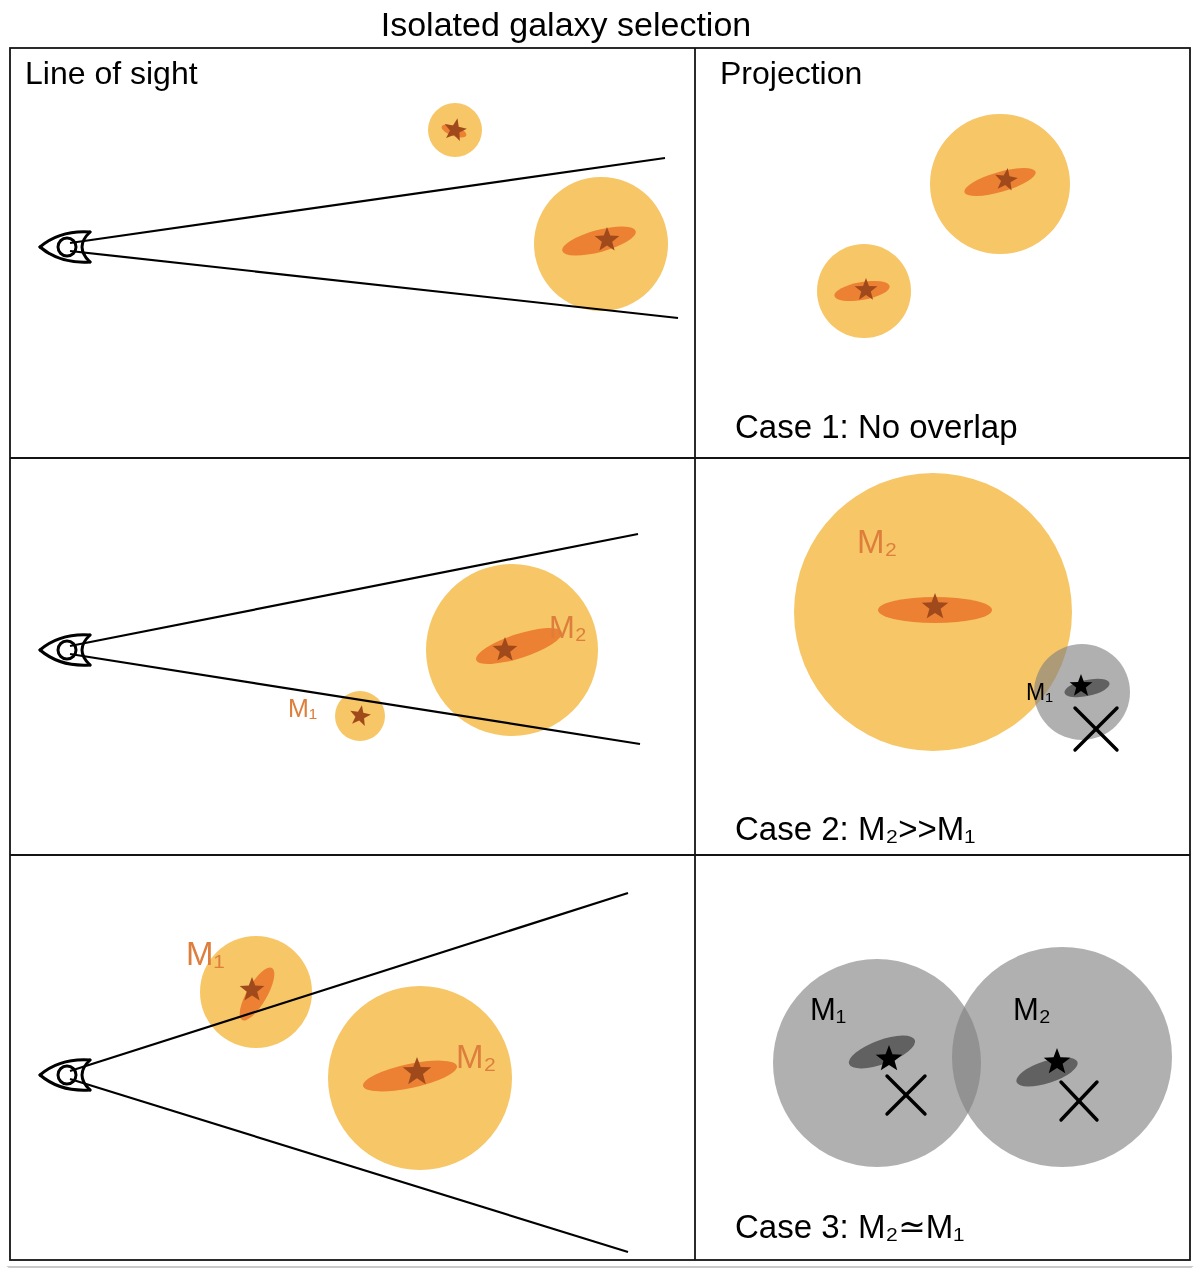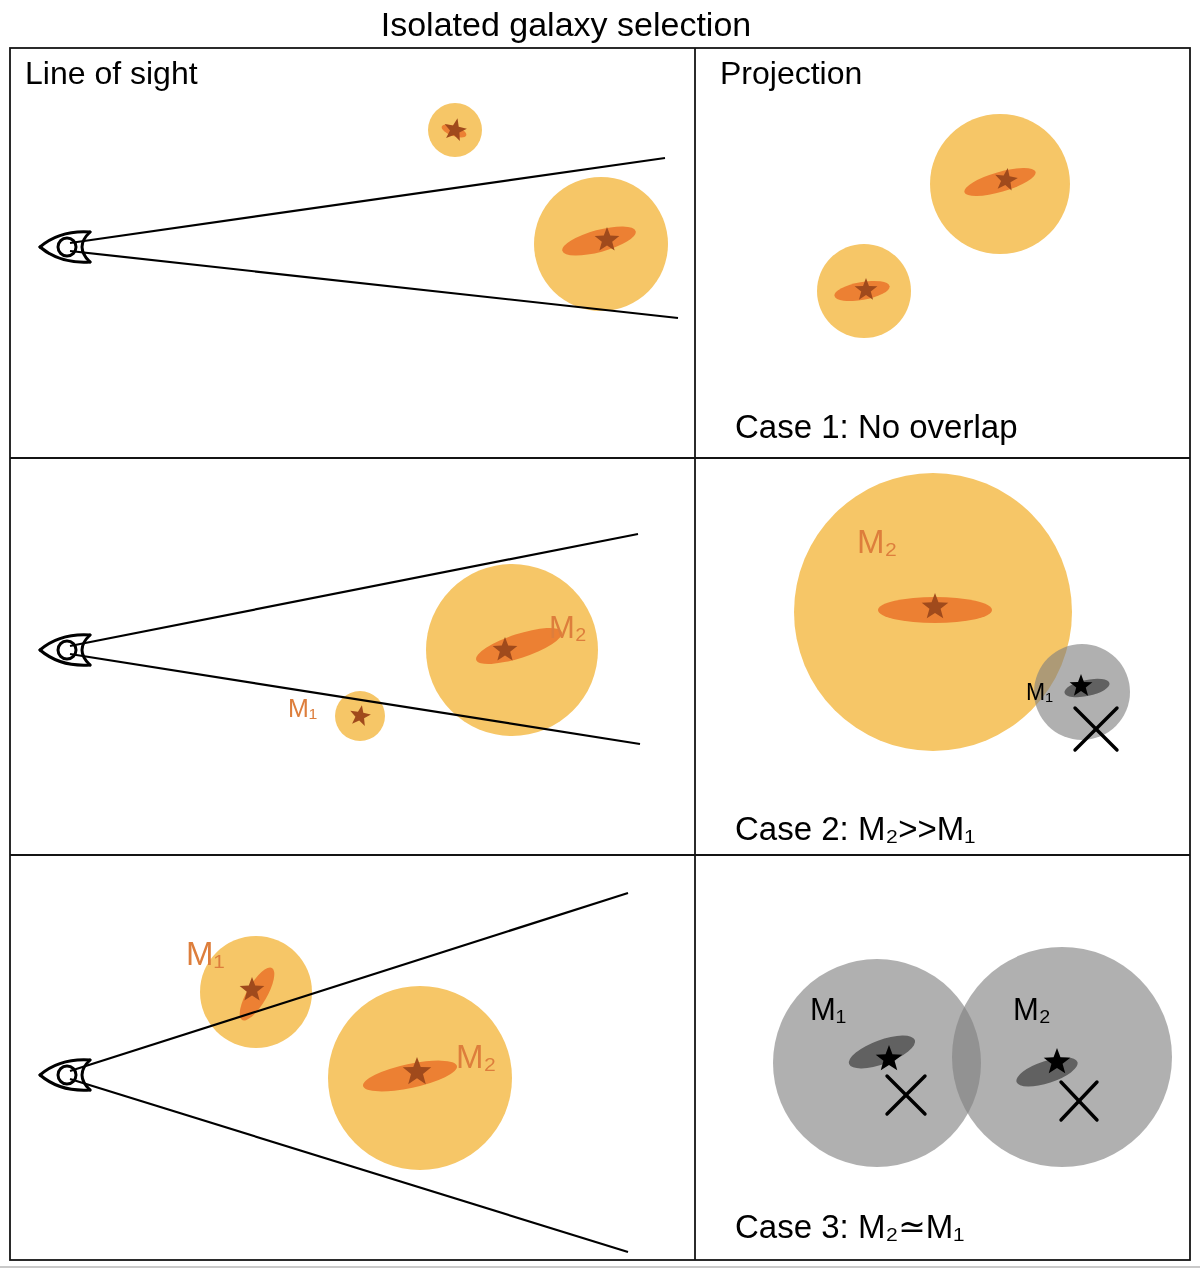--- a/index.html
+++ b/index.html
@@ -1,16 +1,16 @@
 <!DOCTYPE html>
 <html style="--halo-orange: #F6C667; --disk-orange: #EC8033; --star-orange: #A04A1C; --label-orange: #DD7E3C; --halo-gray: #808080; --disk-gray: #4A4A4A; --line-black: #000000;"><head>
 <meta charset="utf-8">
 <style>
   html, body { margin: 0; padding: 0; background: #ffffff; }
-  .stage { position: relative; width: 1200px; height: 1273px; background: #fff; overflow: hidden; }
+  .stage { position: relative; width: 1200px; height: 1273px; background: #fff; overflow: hidden; border-radius: 23px; }
   svg text { font-family: "Liberation Sans", "DejaVu Sans", sans-serif; }
   .title-t   { font-size: 34px; fill: #000; }
   .header-t  { font-size: 32px; fill: #000; }
   .caption-t { font-size: 33px; fill: #000; }
   .lblO   { font-size: 31px; fill: var(--label-orange, #DD7E3C); }
   .lblOlg { font-size: 33px; fill: var(--label-orange, #DD7E3C); }
   .lblOsm { font-size: 25px; fill: var(--label-orange, #DD7E3C); }
   .lblB   { font-size: 31px; fill: #000; }
   .lblBsm { font-size: 23px; fill: #000; }
   .frame { fill: none; stroke: #141414; stroke-width: 1.8; }

